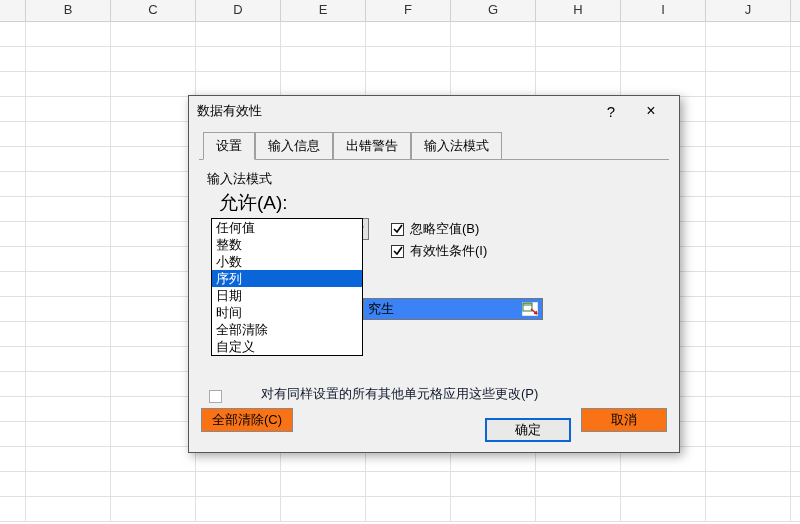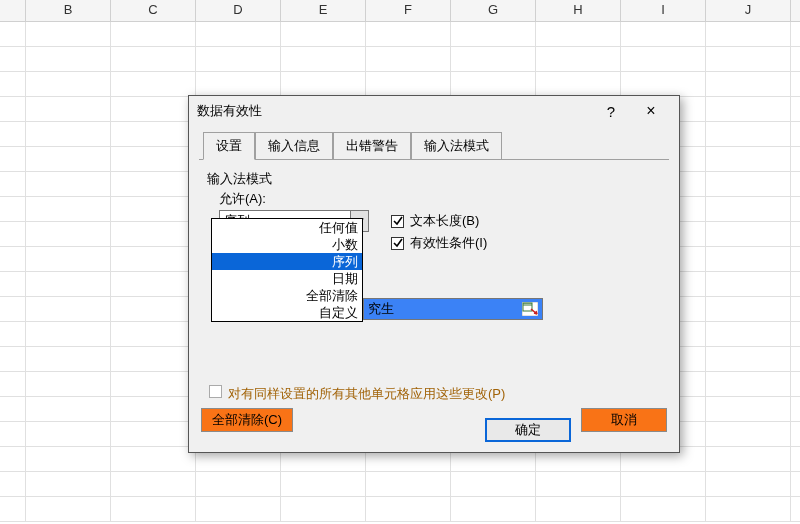--- a/index.html
+++ b/index.html
@@ -107,21 +107,21 @@
     height: 258px;
     position: relative;
   }
 
   .fieldset-label {
     font-size: 13px;
     margin-bottom: 2px;
   }
   .allow-label {
     margin-left: 12px;
-    font-size: 13px;
+    font-size: 19px;
   }
 
   .allow-row {
     display: flex;
     align-items: flex-start;
     margin-top: 2px;
   }
   .combo {
     width: 150px;
     height: 22px;
@@ -150,21 +150,20 @@
 
   .dropdown {
     position: absolute;
     left: 12px;
     top: 58px;
     width: 152px;
     background: #fff;
     border: 1px solid #000;
     z-index: 10;
     font-size: 13px;
-    text-align: right;
   }
   .dropdown .opt {
     padding: 0 4px;
     line-height: 17px;
     height: 17px;
     white-space: nowrap;
   }
   .dropdown .opt.selected {
     background: #0a66d8;
     color: #fff;
@@ -216,23 +215,24 @@
     align-items: center;
     justify-content: center;
   }
   .source-row .ref-btn svg { width: 16px; height: 14px; }
 
   .applyall {
     position: absolute;
     left: 10px;
     bottom: 14px;
     display: flex;
-    align-items: flex-start;
-    font-size: 13px;
-    color: #a16207;
+    align-items: flex-end;
+    font-size: 13px;
+    color: #0f172a;
+    gap: 33px;
   }
   .applyall .box {
     width: 13px;
     height: 13px;
     border: 1px solid #aaa;
     background: #fff;
     margin-right: 6px;
   }
 
   .dlg-buttons {
@@ -550,38 +550,40 @@
             </svg>
         </div>
       </div>
       <div class="checks">
         <label class="chk">
           <span class="box">
             <svg viewBox="0 0 10 10">
                 <path d="M1 5 L4 8 L9 1" stroke="#000" stroke-width="1.6" fill="none"></path>
               </svg>
           </span>
-          <span>文本长度(B)</span>
+          <span>忽略空值(B)</span>
         </label>
         <label class="chk">
           <span class="box">
             <svg viewBox="0 0 10 10">
                 <path d="M1 5 L4 8 L9 1" stroke="#000" stroke-width="1.6" fill="none"></path>
               </svg>
           </span>
           <span>有效性条件(I)</span>
         </label>
       </div>
     </div>
 
     <div class="dropdown">
       <div class="opt">任何值</div>
+      <div class="opt">整数</div>
       <div class="opt">小数</div>
       <div class="opt selected">序列</div>
       <div class="opt">日期</div>
+      <div class="opt">时间</div>
       <div class="opt">全部清除</div>
       <div class="opt">自定义</div>
     </div>
 
     <div class="source-row">
       <div class="src-text">究生</div>
       <div class="ref-btn">
         <svg viewBox="0 0 16 14">
           <rect x="0" y="0" width="16" height="14" fill="#fff" stroke="#888" stroke-width="0.5"></rect>
           <rect x="1" y="1" width="9" height="8" fill="none" stroke="#3a7a3a"></rect>

